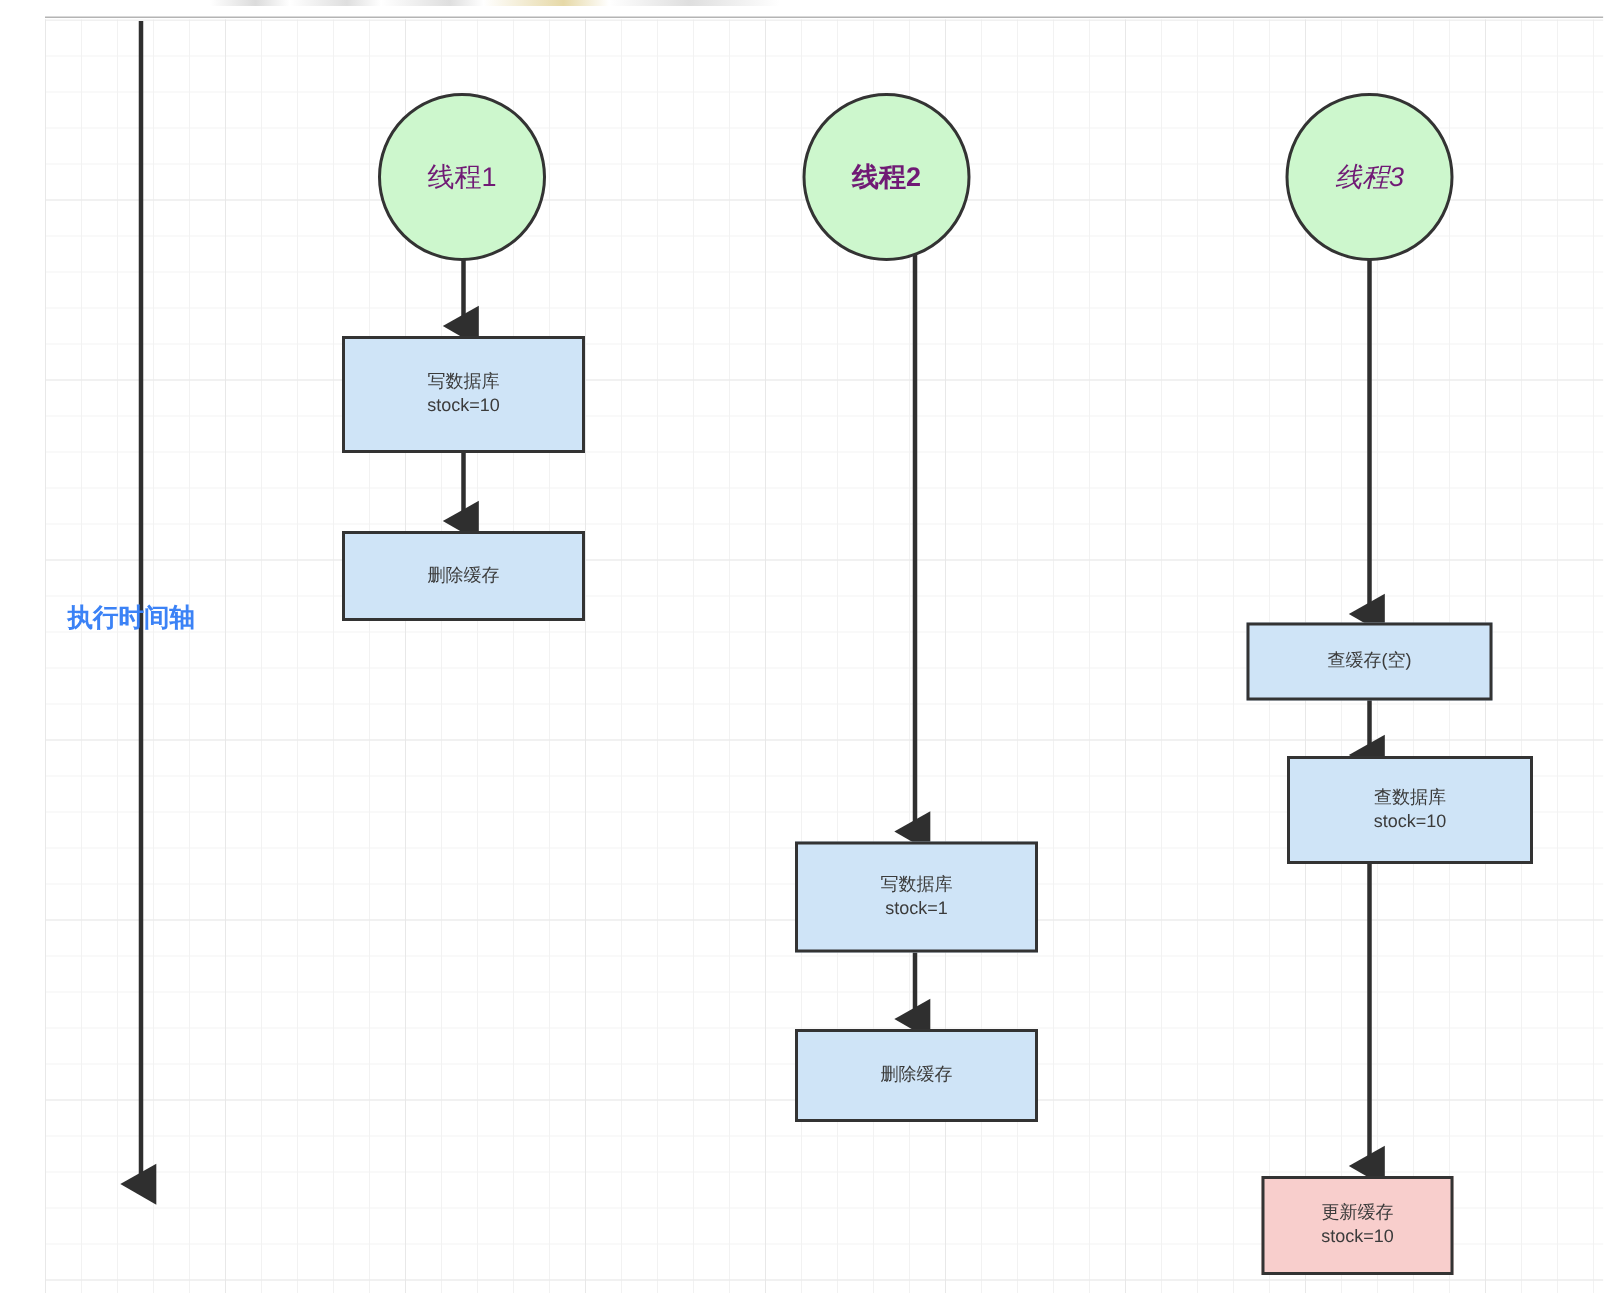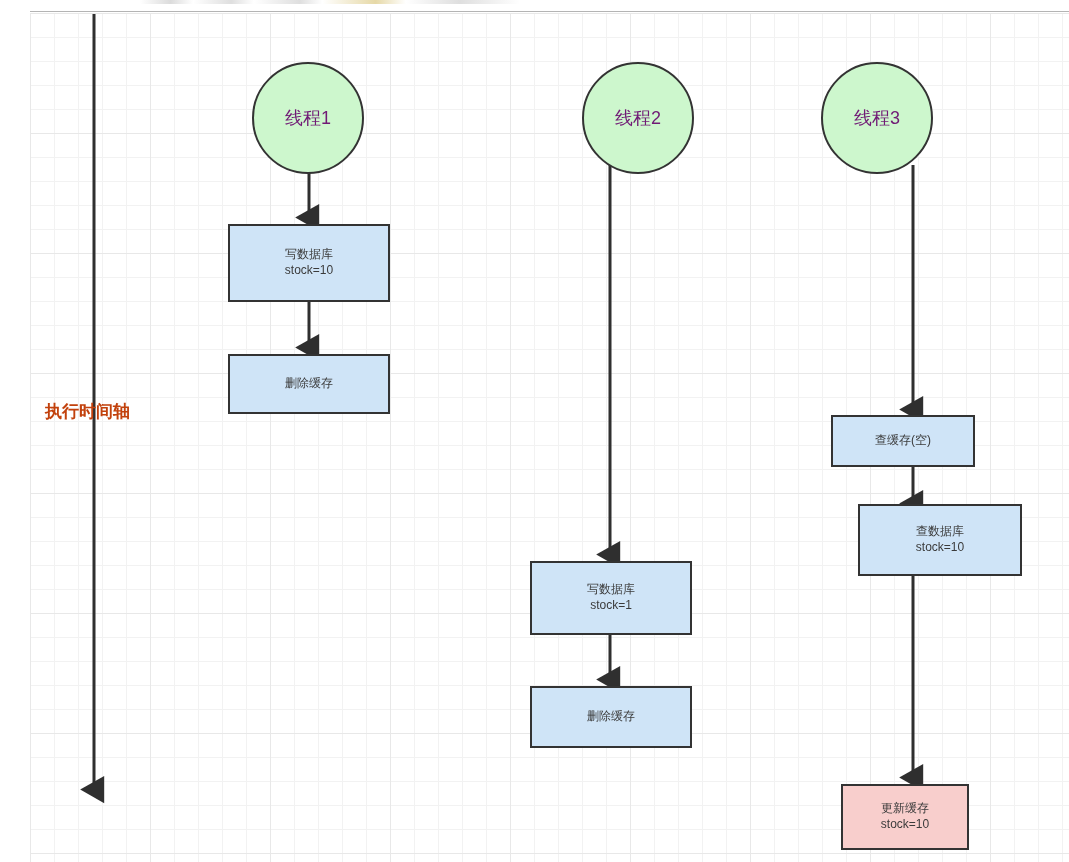--- a/index.html
+++ b/index.html
@@ -96,21 +96,21 @@
     align-items: center;
     justify-content: center;
     color: #701a75;
     font-size: 18px;
   }
 
   .axis-label {
     position: absolute;
     font-size: 17px;
     font-weight: bold;
-    color: #c2410c;
+    color: #3b82f6;
     white-space: nowrap;
   }
 </style>
 </head>
 <body>
 
 <div id="canvas">
 
   <div id="topfaint"></div>
   <div id="topline"></div>
@@ -142,35 +142,35 @@
     <span>线程1</span>
   </div>
   <div class="node-box blue" style="left:228px; top:224px; width:162px; height:78px;">
     <span>写数据库</span>
     <span>stock=10</span>
   </div>
   <div class="node-box blue" style="left:228px; top:354px; width:162px; height:60px;">
     <span>删除缓存</span>
   </div>
 
-  <div class="node-circle" style="left:582px; top:62px; width:112px; height:112px;">
+  <div class="node-circle" style="left:535px; top:62px; width:112px; height:112px;font-weight:bold;">
     <span>线程2</span>
   </div>
   <div class="node-box blue" style="left:530px; top:561px; width:162px; height:74px;">
     <span>写数据库</span>
     <span>stock=1</span>
   </div>
   <div class="node-box blue" style="left:530px; top:686px; width:162px; height:62px;">
     <span>删除缓存</span>
   </div>
 
-  <div class="node-circle" style="left:821px; top:62px; width:112px; height:112px;">
+  <div class="node-circle" style="left:857px; top:62px; width:112px; height:112px;font-style:italic;">
     <span>线程3</span>
   </div>
-  <div class="node-box blue" style="left:831px; top:415px; width:144px; height:52px;text-align:center;">
+  <div class="node-box blue" style="left:831px; top:415px; width:164px; height:52px;text-align:center;">
     <span>查缓存(空)</span>
   </div>
   <div class="node-box blue" style="left:831px; top:504px; width:164px; height:72px;margin-left:27px;">
     <span>查数据库</span>
     <span>stock=10</span>
   </div>
   <div class="node-box pink" style="left:841px; top:784px; width:128px; height:66px;">
     <span>更新缓存</span>
     <span>stock=10</span>
   </div>

